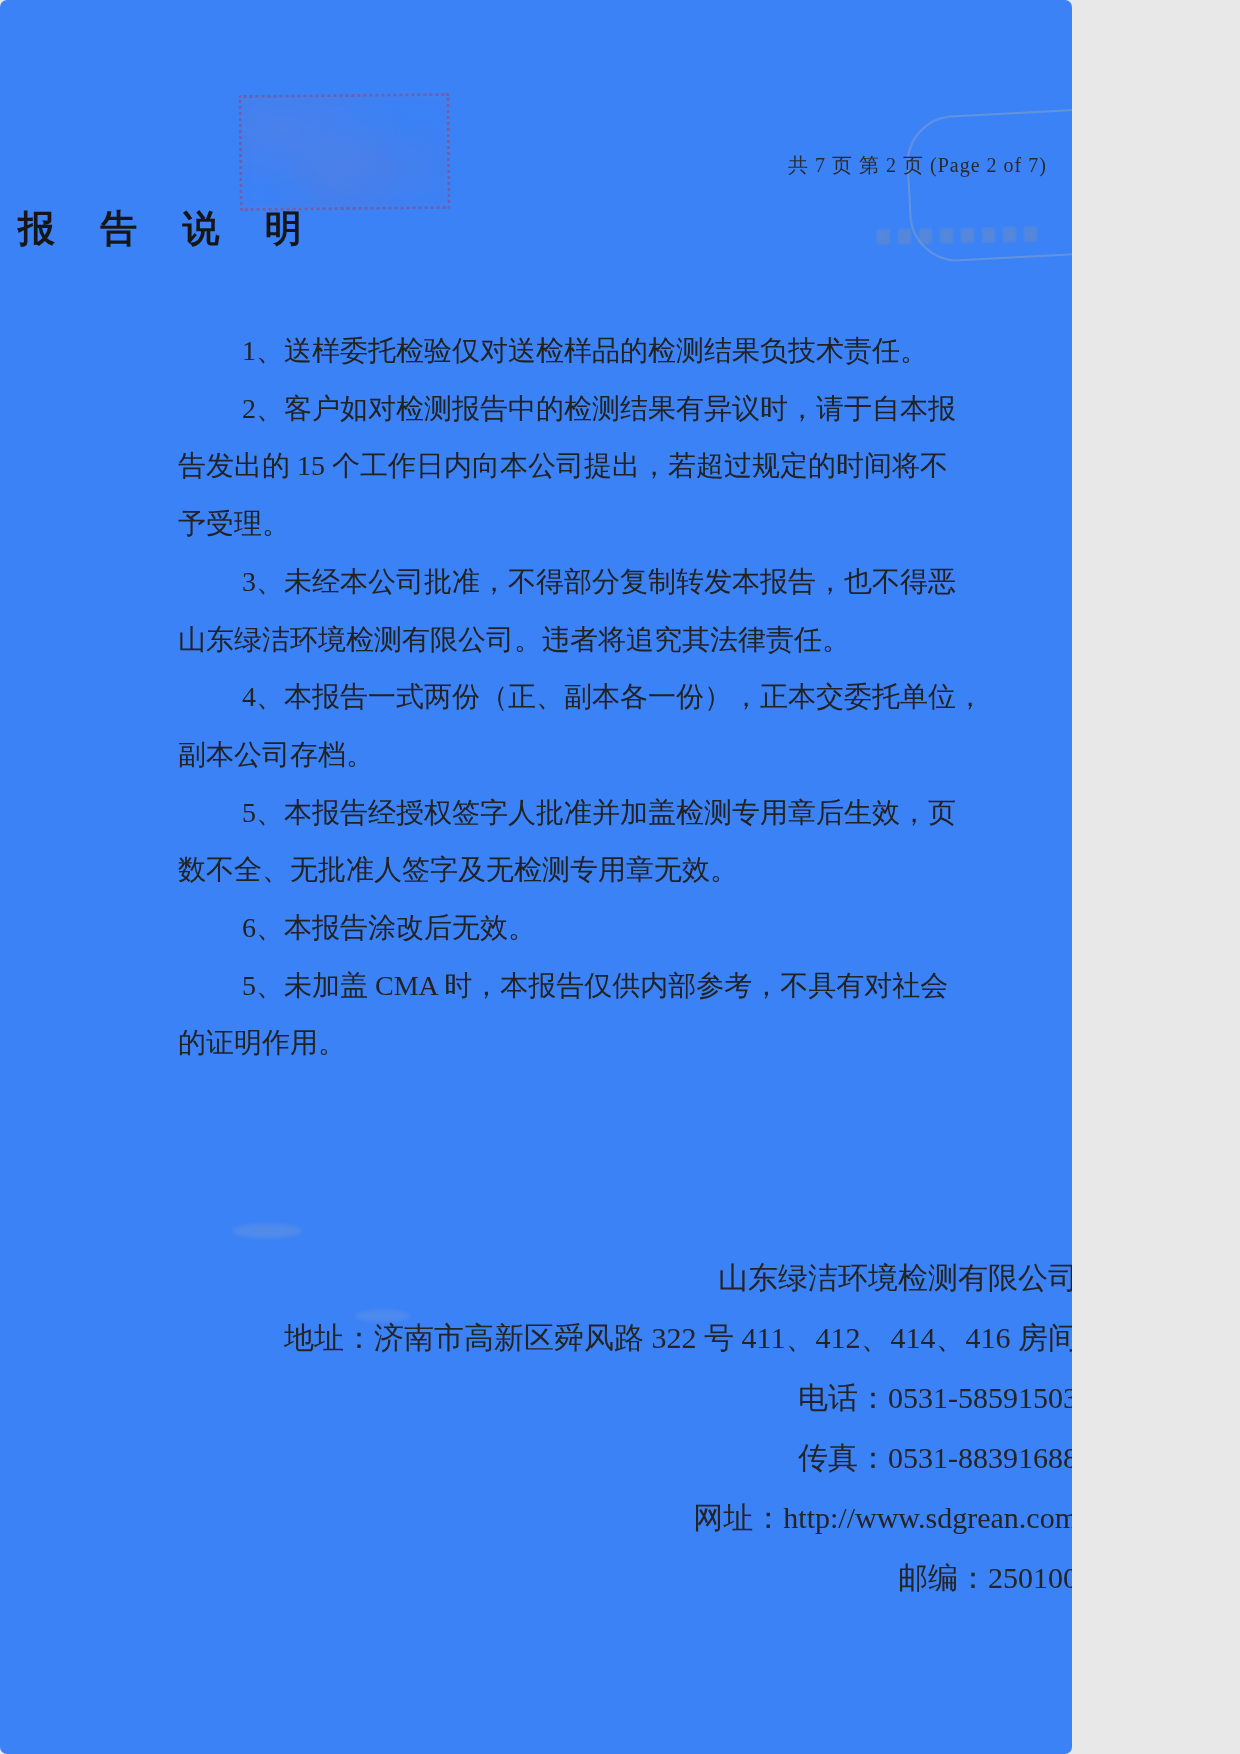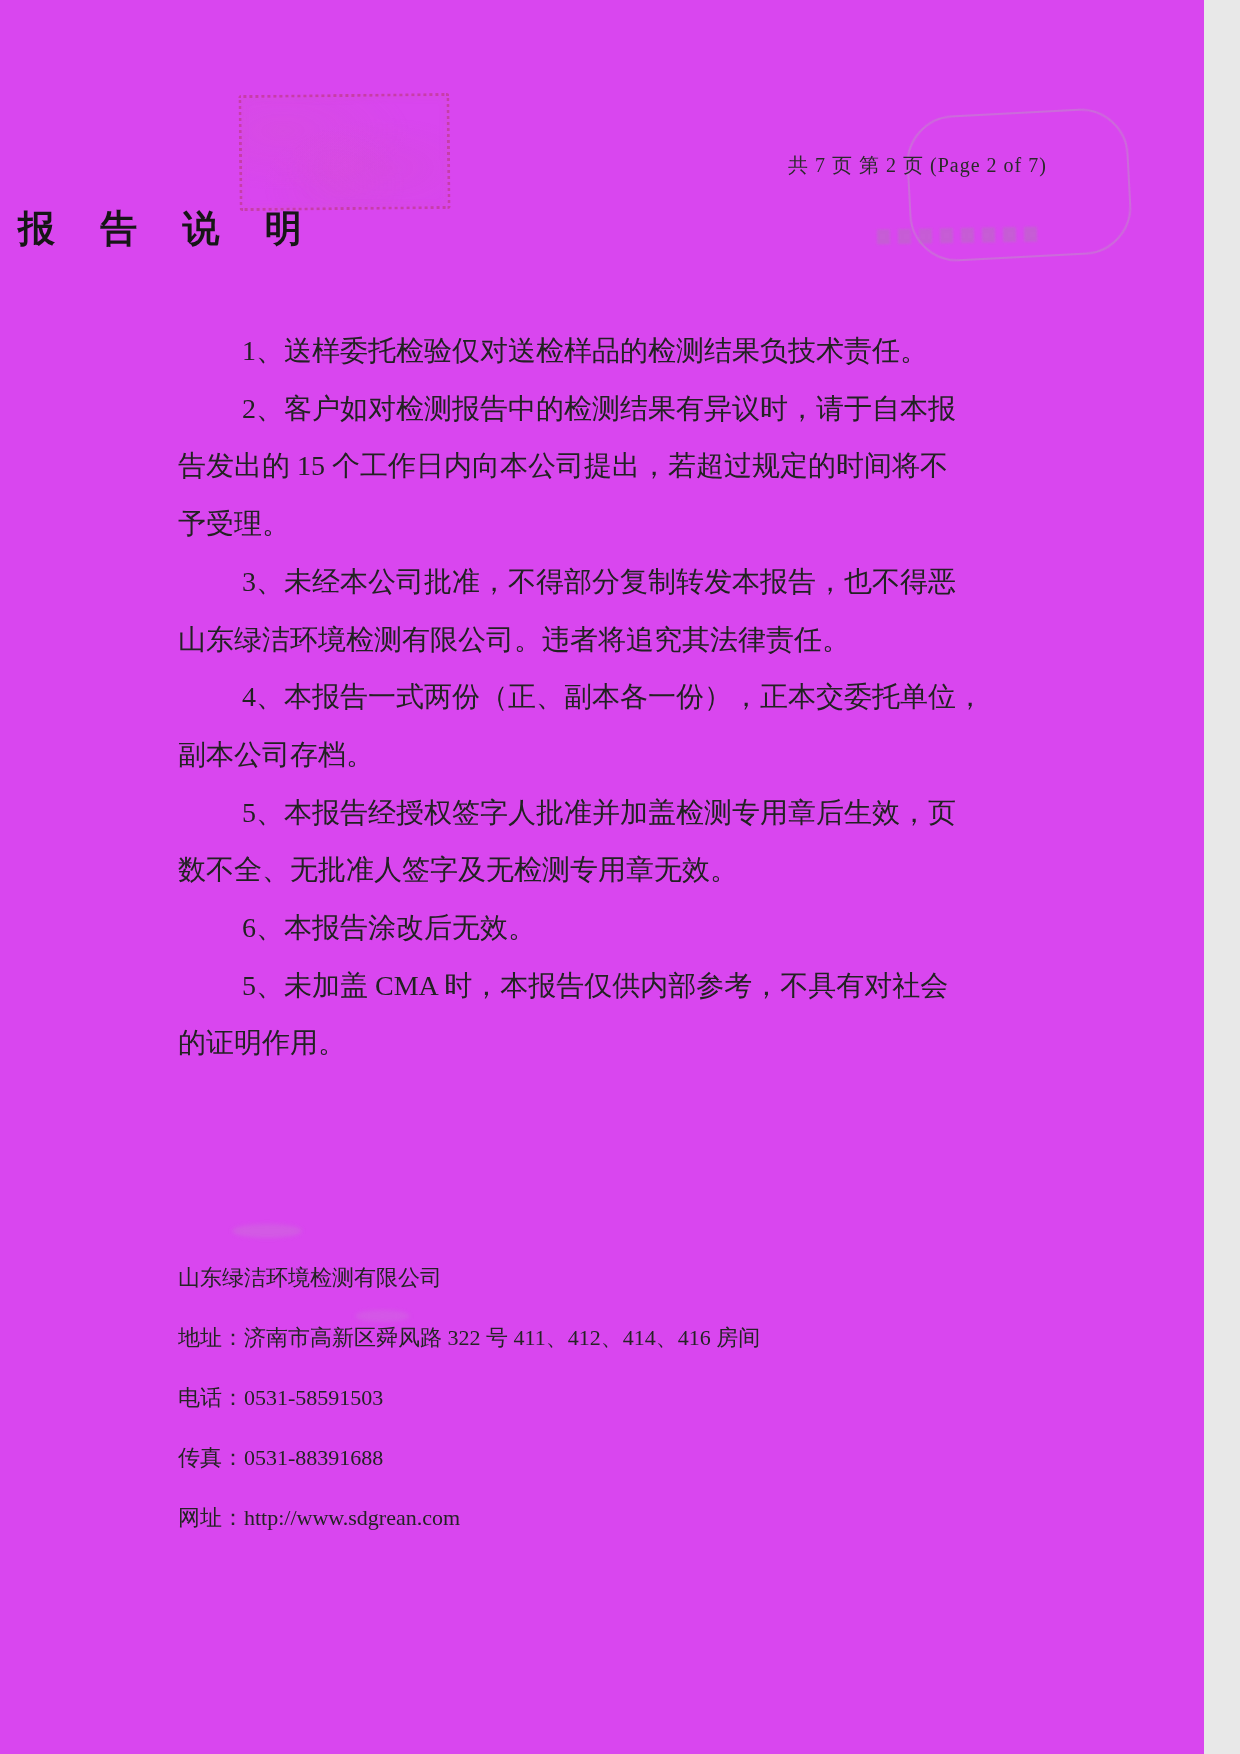--- a/index.html
+++ b/index.html
@@ -2,26 +2,27 @@
 <html><head>
 <meta charset="utf-8">
 <style>
   html, body {
     margin: 0;
     padding: 0;
     background: #e8e8e8;
   }
   .page {
     position: relative;
-    width: 1204px;
+    width: 1072px;
     height: 1754px;
-    background: #d946ef;
+    background: #3b82f6;
     overflow: hidden;
     font-family: "Liberation Serif", "DejaVu Serif", serif;
     color: #1e1e1e;
+    border-radius: 7px;
   }
 
   
   .page-info {
     position: absolute;
     left: 788px;
     top: 152px;
     font-size: 20px;
     letter-spacing: 1px;
     color: #2a2a2a;
@@ -57,24 +58,25 @@
   }
   .note-line { white-space: nowrap; }
   .note-line.indent { padding-left: 64px; }
 
   
   .footer {
     position: absolute;
     left: 178px;
     top: 1248px;
     width: 900px;
-    font-size: 22px;
+    font-size: 30px;
     line-height: 60px;
     color: #242424;
     z-index: 2;
+    text-align: right;
   }
   .footer-line { white-space: nowrap; }
 
   
   .red-stamp {
     position: absolute;
     left: 239px;
     top: 94px;
     width: 205px;
     height: 110px;
@@ -171,15 +173,16 @@
     <div class="note-line indent">5、未加盖 CMA 时，本报告仅供内部参考，不具有对社会</div>
     <div class="note-line">的证明作用。</div>
   </div>
 
   <div class="footer">
     <div class="footer-line">山东绿洁环境检测有限公司</div>
     <div class="footer-line">地址：济南市高新区舜风路 322 号 411、412、414、416 房间</div>
     <div class="footer-line">电话：0531-58591503</div>
     <div class="footer-line">传真：0531-88391688</div>
     <div class="footer-line">网址：http://www.sdgrean.com</div>
+    <div class="footer-line">邮编：250100</div>
   </div>
 
 </div>
 
 </body></html>

